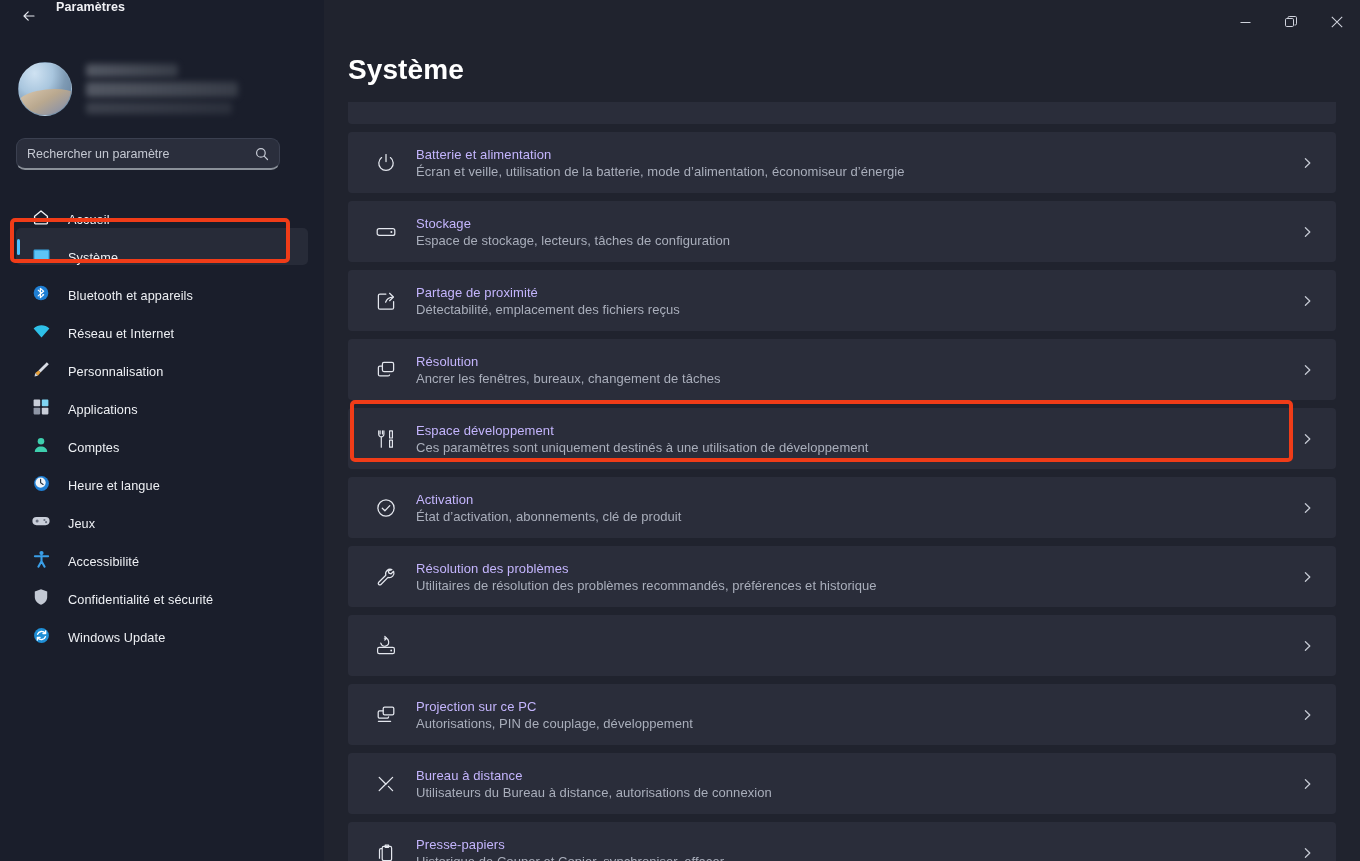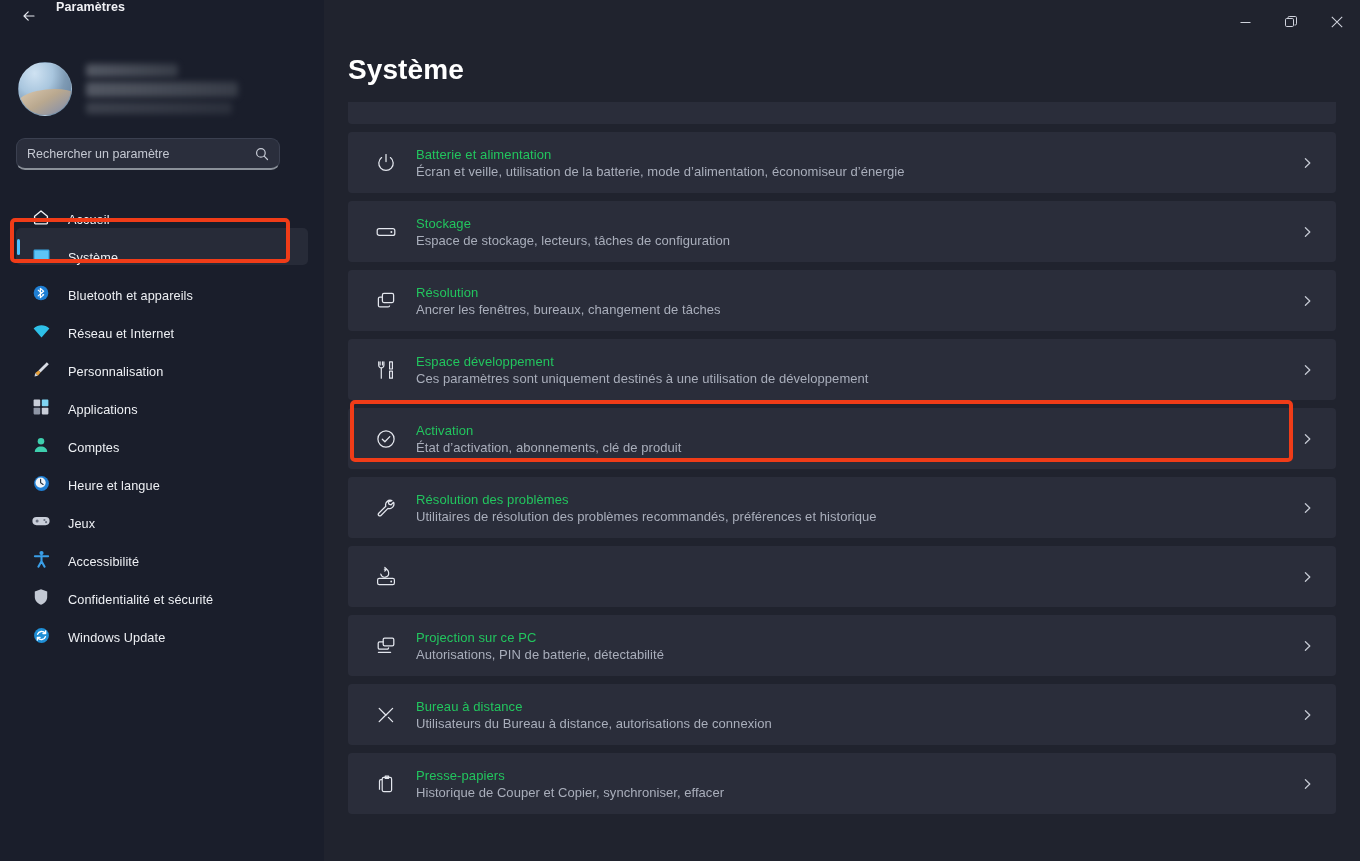--- a/index.html
+++ b/index.html
@@ -211,21 +211,21 @@
     flex: 0 0 28px;
     display: flex; align-items: center; justify-content: center;
     margin: 0 16px 0 8px;
     color: #e4e7ee;
   }
   .card-ico svg { display: block; }
   .card-text { display: flex; flex-direction: column; gap: 2px; }
   .card-title {
     font-size: 13px;
     font-weight: 400;
-    color: #22c55e;
+    color: #c4b5fd;
     letter-spacing: .1px;
   }
   .card-sub {
     font-size: 13px;
     color: #a9aebb;
     letter-spacing: .05px;
   }
   .card-chev {
     position: absolute;
     right: 22px;
@@ -475,20 +475,38 @@
           <span class="card-title">Stockage</span>
           <span class="card-sub">Espace de stockage, lecteurs, tâches de configuration</span>
         </span>
         <span class="card-chev">
           <svg width="13" height="13" viewBox="0 0 13 13" fill="none" stroke="currentColor" stroke-width="1.3" stroke-linecap="round" stroke-linejoin="round">
               <path d="M4.4 2.3l4.4 4.2-4.4 4.2"></path>
             </svg>
         </span>
       </div>
 
+      <div class="card">
+        <span class="card-ico">
+          <svg width="22" height="22" viewBox="0 0 22 22" fill="none" stroke="currentColor" stroke-width="1.25" stroke-linejoin="round" stroke-linecap="round">
+            <path d="M18.6 11.6v6.1a1.5 1.5 0 0 1-1.5 1.5H4.9a1.5 1.5 0 0 1-1.5-1.5V5.5A1.5 1.5 0 0 1 4.9 4h6"></path>
+            <path d="M10.6 12.2c1.2-3.6 3.8-5 7.4-5.1"></path>
+              <path d="M14.6 3.3l3.8 3.7-3.8 3.7"></path>
+          </svg>
+        </span>
+        <span class="card-text">
+          <span class="card-title">Partage de proximité</span>
+          <span class="card-sub">Détectabilité, emplacement des fichiers reçus</span>
+        </span>
+        <span class="card-chev">
+          <svg width="13" height="13" viewBox="0 0 13 13" fill="none" stroke="currentColor" stroke-width="1.3" stroke-linecap="round" stroke-linejoin="round">
+              <path d="M4.4 2.3l4.4 4.2-4.4 4.2"></path>
+            </svg>
+        </span>
+      </div>
 
       <div class="card">
         <span class="card-ico">
           <svg width="22" height="22" viewBox="0 0 22 22" fill="none" stroke="currentColor" stroke-width="1.25" stroke-linejoin="round">
             <rect x="7.4" y="3.4" width="11.2" height="9.2" rx="1.5"></rect>
             <path d="M14.6 15.4a1.5 1.5 0 0 1-1.5 1.5H4.9a1.5 1.5 0 0 1-1.5-1.5V8.6a1.5 1.5 0 0 1 1.5-1.5h2.5"></path>
           </svg>
         </span>
         <span class="card-text">
           <span class="card-title">Résolution</span>
@@ -576,21 +594,21 @@
       <div class="card">
         <span class="card-ico">
           <svg width="22" height="22" viewBox="0 0 22 22" fill="none" stroke="currentColor" stroke-width="1.25" stroke-linejoin="round" stroke-linecap="round">
             <rect x="8.2" y="3.2" width="10.6" height="7.6" rx="1.4"></rect>
             <path d="M13.6 12.8a1.4 1.4 0 0 1-1.4 1.4H4.6a1.4 1.4 0 0 1-1.4-1.4V8.2a1.4 1.4 0 0 1 1.4-1.4h3.6"></path>
             <path d="M3.4 17.3h12.2"></path>
           </svg>
         </span>
         <span class="card-text">
           <span class="card-title">Projection sur ce PC</span>
-          <span class="card-sub">Autorisations, PIN de batterie, détectabilité</span>
+          <span class="card-sub">Autorisations, PIN de couplage, développement</span>
         </span>
         <span class="card-chev">
           <svg width="13" height="13" viewBox="0 0 13 13" fill="none" stroke="currentColor" stroke-width="1.3" stroke-linecap="round" stroke-linejoin="round">
               <path d="M4.4 2.3l4.4 4.2-4.4 4.2"></path>
             </svg>
         </span>
       </div>
 
       <div class="card">
         <span class="card-ico">

